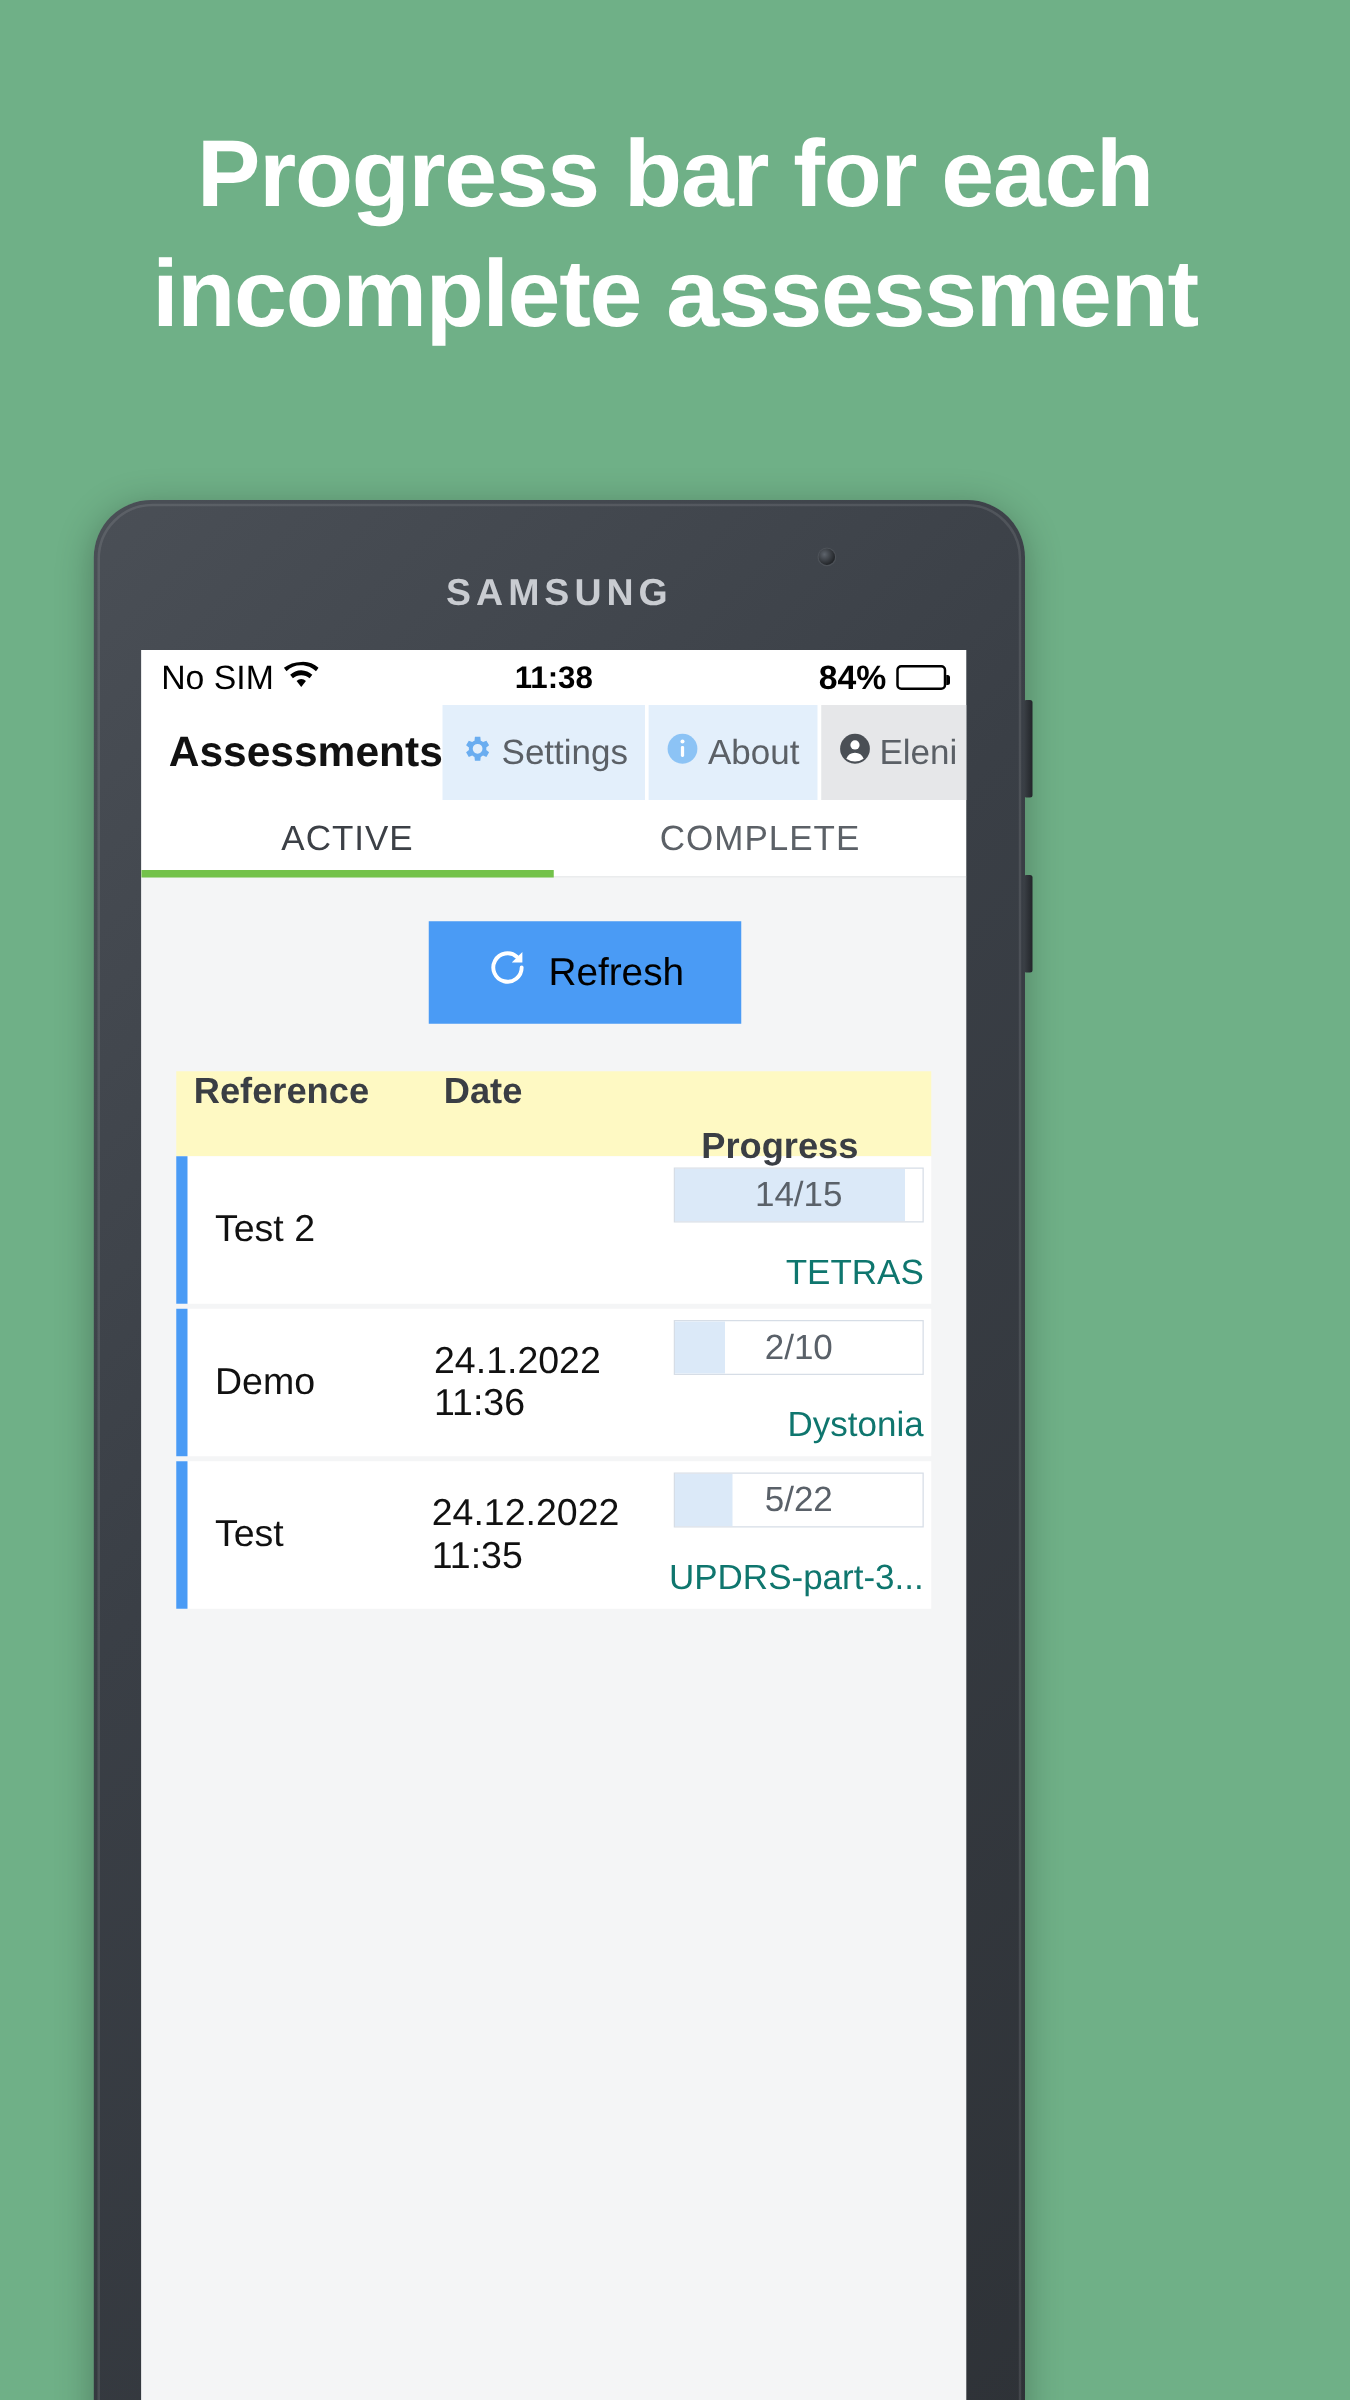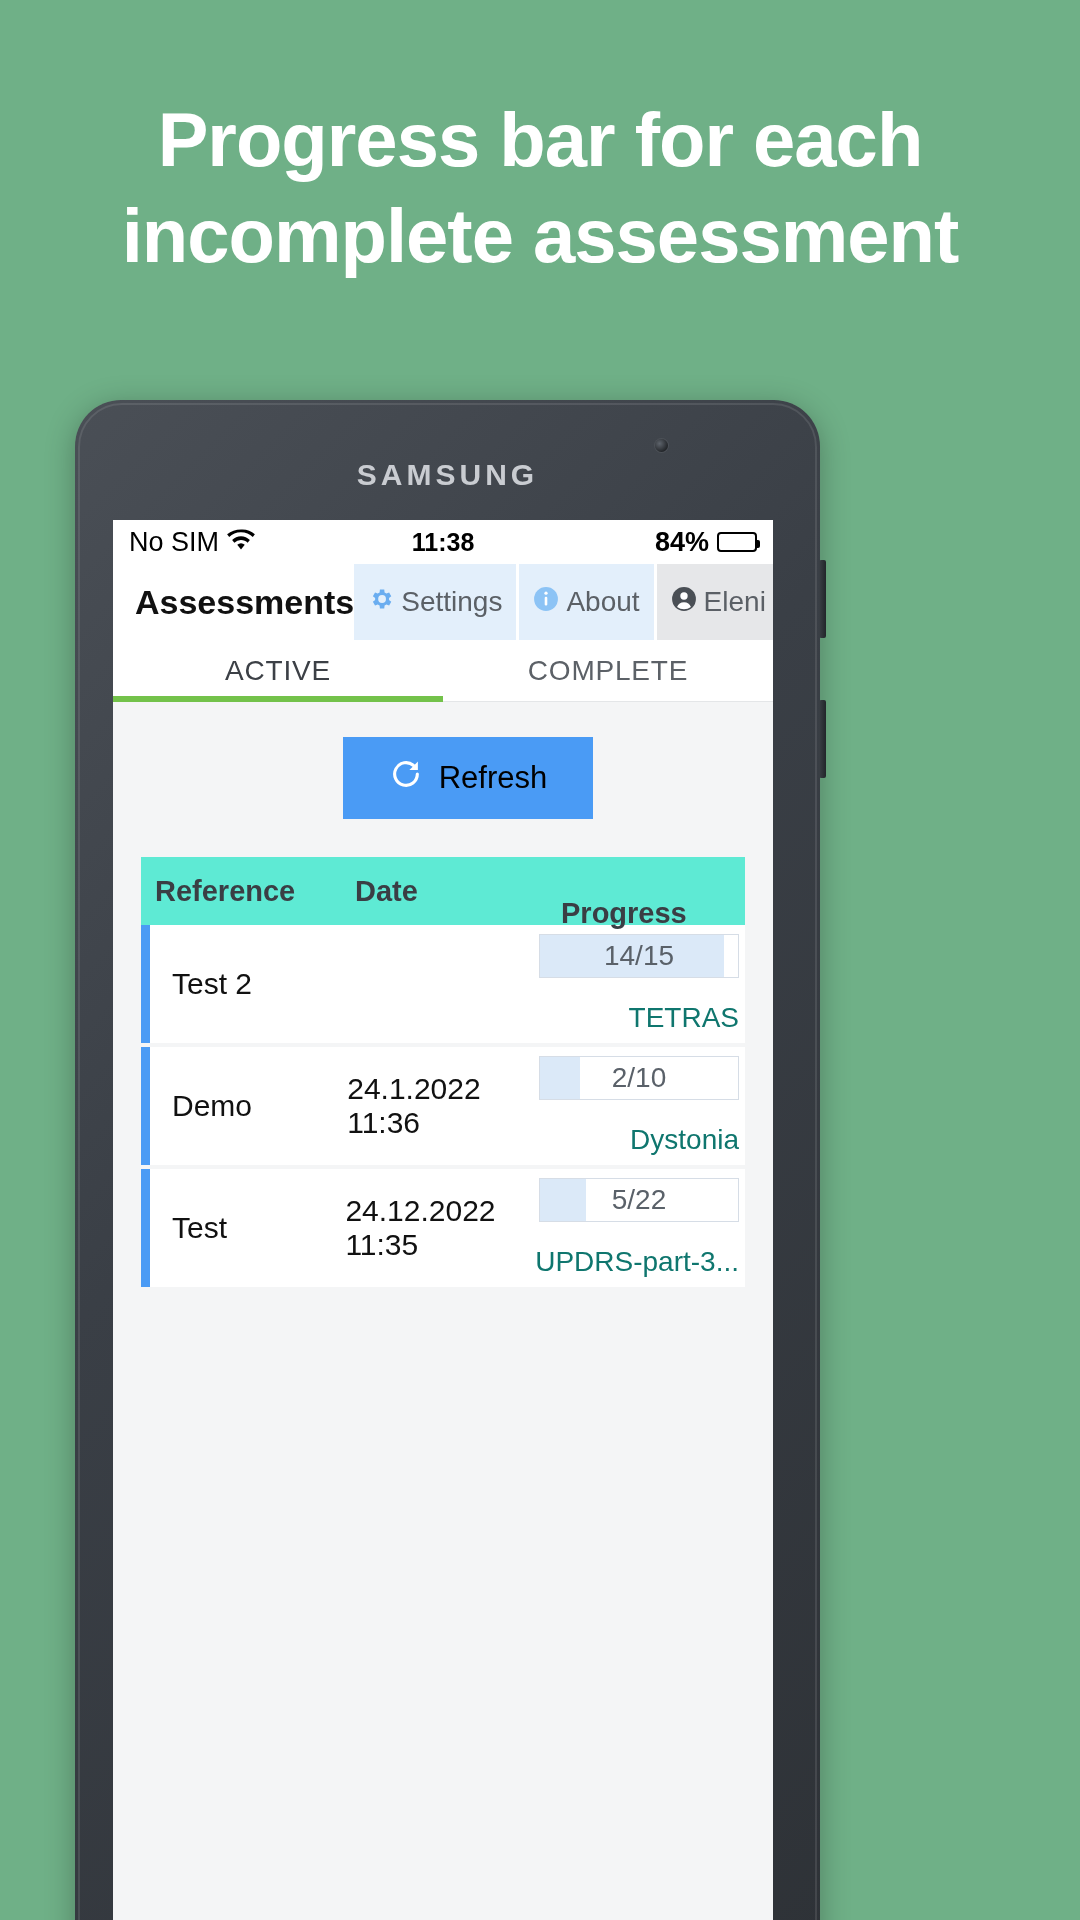--- a/index.html
+++ b/index.html
@@ -206,23 +206,22 @@
     display:flex;
     align-items:center;
     gap:16px;
     cursor:pointer;
     margin-left:50px;
   }
 
   
   .table { margin:0 28px; }
   .thead {
-    background:#5eead4;
-    display:flex;
-    align-items:center;
+    background:#fef9c3;
+    display:flex;
     height:68px;
     padding-left:14px;
   }
   .th {
     font-size:29px;
     font-weight:bold;
     color:#3a3e44;
   }
   .col-ref { width:200px; }
   .col-date { width:206px; }

